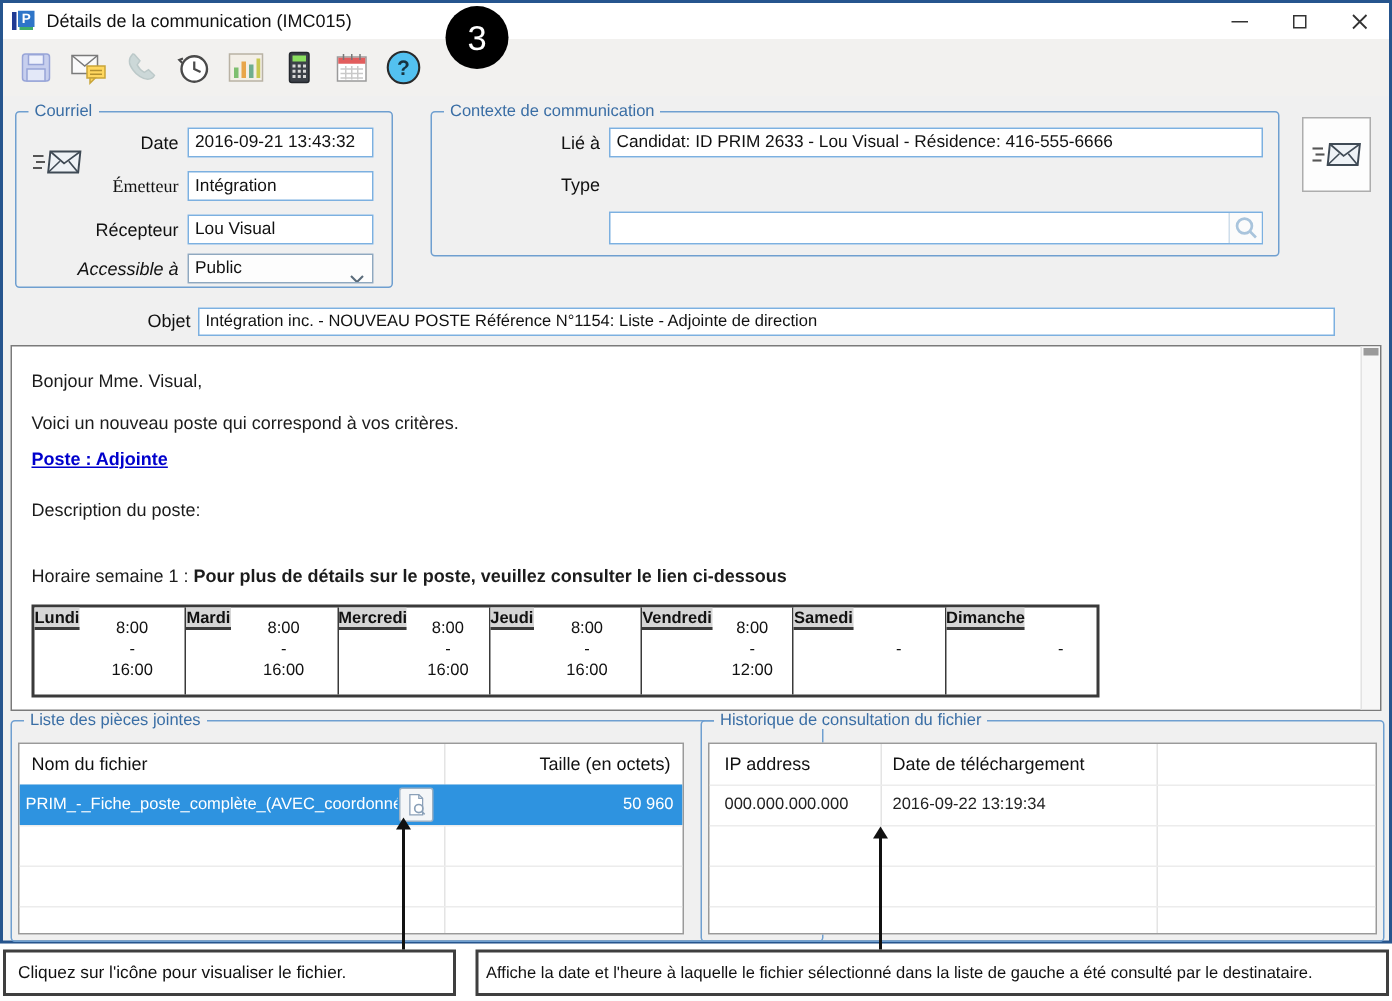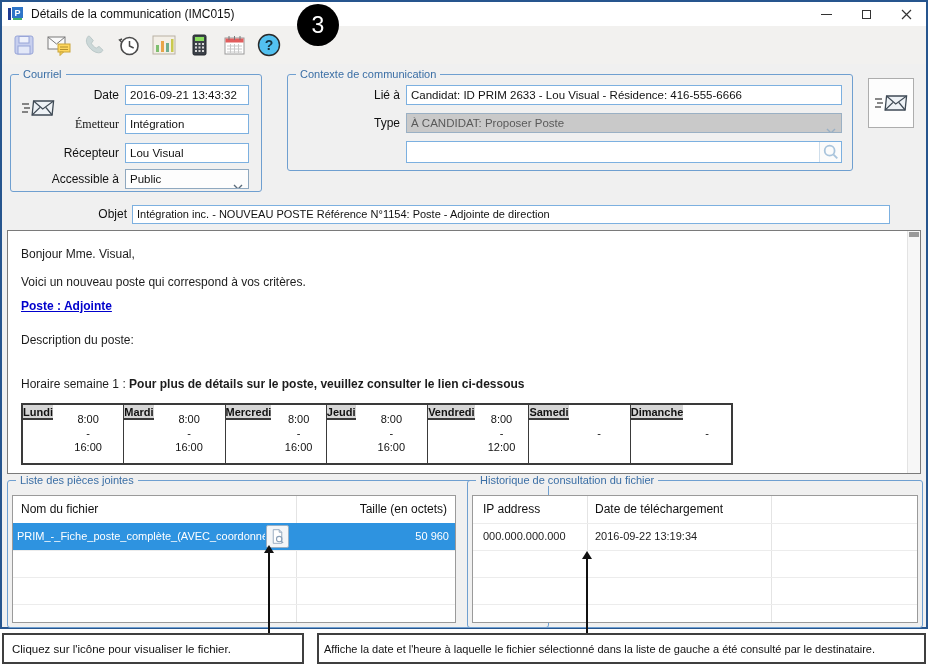--- a/index.html
+++ b/index.html
@@ -211,44 +211,36 @@
             <path d="M13 4 L23 12 L33 4 M13 18 L20 10.5 M33 18 L26 10.5" fill="none" stroke="#3f4a55" stroke-width="1.1"></path>
           </g>
         </svg>
       </span>
       <div class="flabel" style="left:0;top:10px;width:108px;">Date</div>
       <div class="tfield" style="left:114px;top:10px;width:124px;">2016-09-21 13:43:32</div>
       <div class="flabel" style="left:0;top:39px;width:108px;font-family:Liberation Serif, serif;">Émetteur</div>
       <div class="tfield" style="left:114px;top:39px;width:124px;">Intégration</div>
       <div class="flabel" style="left:0;top:68px;width:108px;">Récepteur</div>
       <div class="tfield" style="left:114px;top:68px;width:124px;">Lou Visual</div>
-      <div class="flabel" style="left:0;top:94px;width:108px;">Accessible à</div>
+      <div class="flabel" style="left:0;top:94px;width:108px;font-style:italic;">Accessible à</div>
       <div class="combo" style="left:114px;top:94px;width:124px;">
         <span>Public</span>
         <span class="chev">
           <svg width="10" height="6" viewBox="0 0 10 6">
               <path d="M1 1 L5 5 L9 1" fill="none" stroke="#5a6b7a" stroke-width="1.4"></path>
             </svg>
         </span>
       </div>
     </div>
 
     <div class="groupbox g-contexte">
       <span class="legend">Contexte de communication</span>
       <div class="flabel" style="left:0;top:10px;width:112px;">Lié à</div>
       <div class="tfield" style="left:118px;top:10px;width:436px;">Candidat: ID PRIM 2633 - Lou Visual - Résidence: 416-555-6666</div>
       <div class="flabel" style="left:0;top:38px;width:112px;">Type</div>
-      <div class="combo disabled" style="left:118px;top:38px;width:436px;">
-        <span>À CANDIDAT: Proposer Poste</span>
-        <span class="chev">
-          <svg width="10" height="6" viewBox="0 0 10 6">
-              <path d="M1 1 L5 5 L9 1" fill="none" stroke="#9ab0c4" stroke-width="1.4"></path>
-            </svg>
-        </span>
-      </div>
       <div class="search-field" style="left:118px;top:66px;width:436px;">
         <span style="font-size:11px;line-height:20px;padding-left:4px;"></span>
         <div class="search-btn">
           <svg width="18" height="18" viewBox="0 0 20 20">
             <circle cx="8.5" cy="8.5" r="5.5" fill="none" stroke="#a9c4dc" stroke-width="2"></circle>
             <line x1="12.8" y1="12.8" x2="17" y2="17" stroke="#a9c4dc" stroke-width="2"></line>
           </svg>
         </div>
       </div>
     </div>
@@ -261,21 +253,21 @@
             <line x1="1" y1="15" x2="7" y2="15"></line>
         </g>
         <g transform="skewX(-6)">
           <rect x="13" y="4" width="20" height="14" fill="#eef2f6" stroke="#3f4a55" stroke-width="1.3"></rect>
           <path d="M13 4 L23 12 L33 4 M13 18 L20 10.5 M33 18 L26 10.5" fill="none" stroke="#3f4a55" stroke-width="1.1"></path>
         </g>
       </svg>
     </div>
 
     <div class="objet-label">Objet</div>
-    <div class="tfield objet-field">Intégration inc.  - NOUVEAU POSTE Référence N°1154: Poste - Adjointe de direction</div>
+    <div class="tfield objet-field">Intégration inc.  - NOUVEAU POSTE Référence N°1154: Liste - Adjointe de direction</div>
 
     <div class="body-panel">
       <div class="msg" style="top:16px;">Bonjour Mme. Visual,</div>
       <div class="msg" style="top:44px;">Voici un nouveau poste qui correspond à vos critères.</div>
       <div class="msg msg-link" style="top:68px;">Poste : Adjointe</div>
       <div class="msg" style="top:102px;">Description du poste:</div>
       <div class="msg" style="top:146px;"><span>Horaire semaine 1 : </span><span class="bold">Pour plus de détails sur le poste, veuillez consulter le lien ci-dessous</span></div>
 
       <div class="sched">
         <div class="sched-col">

